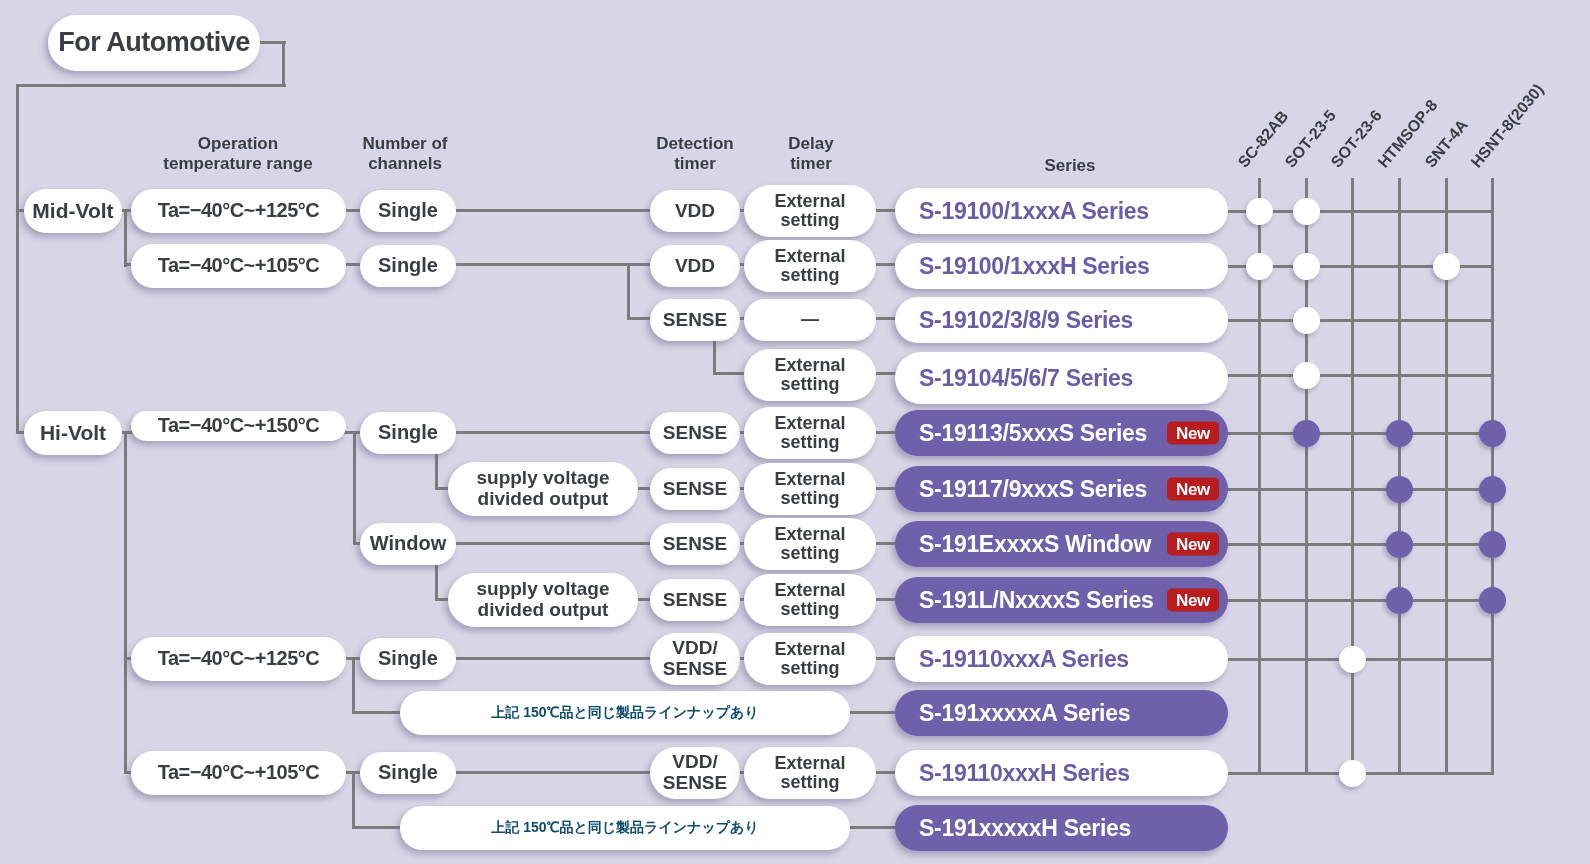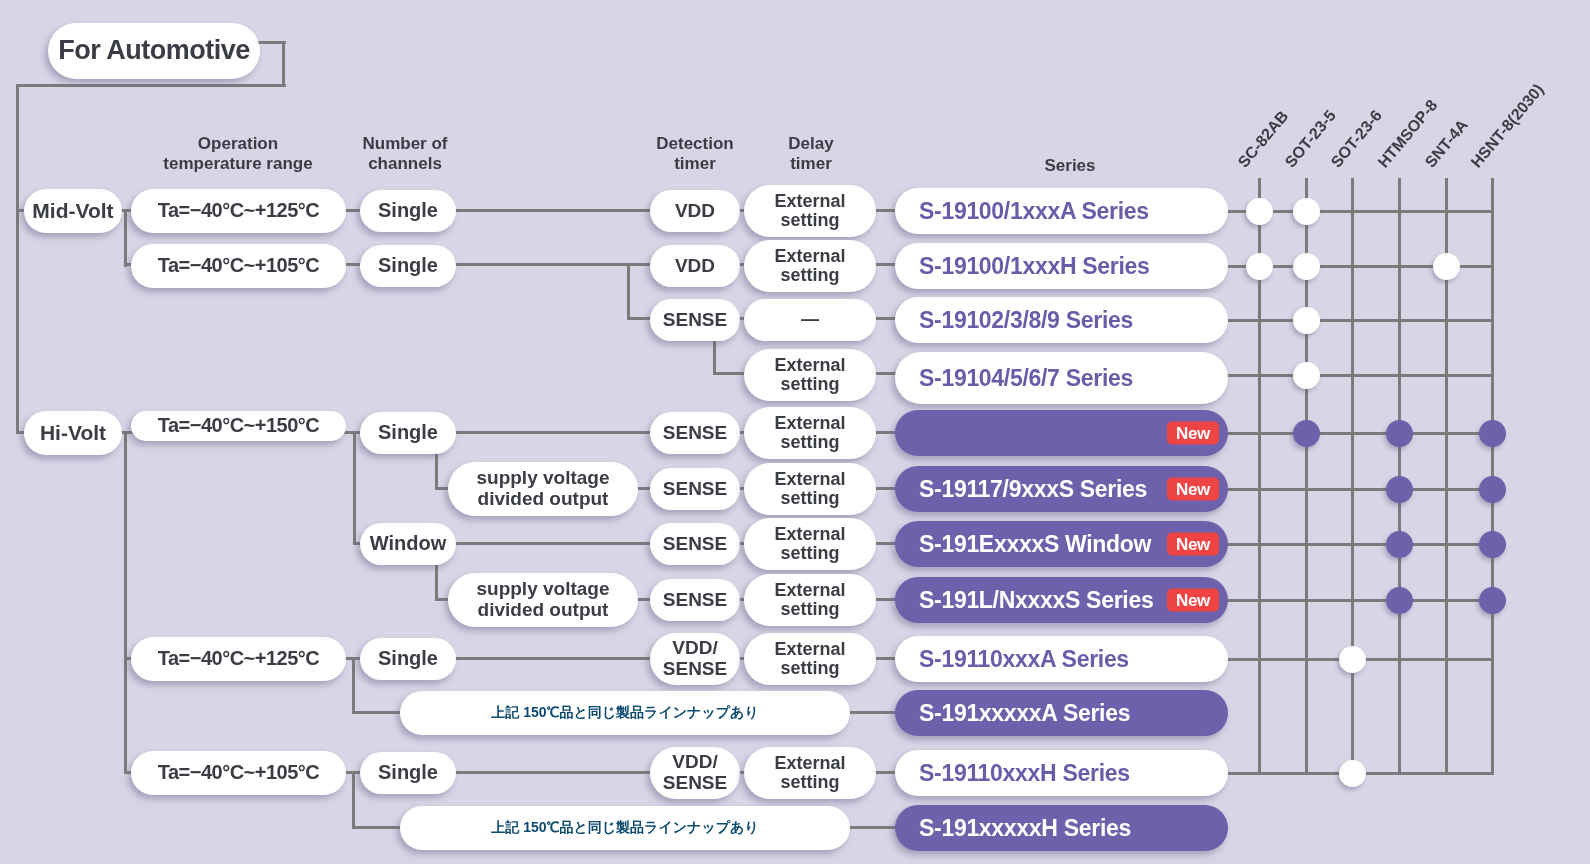--- a/index.html
+++ b/index.html
@@ -24,39 +24,39 @@
   .pill.detection-pill{font-size:19px;}
   .pill.delay-pill{font-size:18px;}
   .pill.note-pill{font-size:14px;color:#0c4a6e;}
   .pill.series-pill{
     font-size:23px;justify-content:flex-start;text-align:left;
     padding-left:24px;box-sizing:border-box;color:#6a5ca9;letter-spacing:-0.3px;
   }
   .pill.series-pill.hl{color:#ffffff;}
   .new-badge{
     position:absolute;right:9px;top:50%;transform:translateY(-50%);
-    background:#ef4444;color:#fff;font-size:17px;line-height:19px;
+    background:#b91c1c;color:#fff;font-size:17px;line-height:19px;
     padding:2px 9px;border-radius:5px;white-space:nowrap;
   }
   .hdr{position:absolute;text-align:center;font-size:17px;line-height:1.15;white-space:pre-line;z-index:4;}
   .pkg{
     position:absolute;white-space:nowrap;font-size:16px;height:20px;line-height:20px;
     transform-origin:0 100%;transform:rotate(-50deg);z-index:4;
   }
   .dot{position:absolute;width:27px;height:27px;border-radius:50%;z-index:2;
        box-shadow:-2px 3px 4px rgba(100,95,130,0.4);}
   .dot.white{background:#ffffff;}
   .dot.purple{background:#6e60aa;}
 </style>
 </head>
 <body>
 
 <div id="stage">
 
-  <div class="pill title-pill" style="left:48px;top:15px;width:212px;height:56px;margin-top:8px;">For Automotive</div>
+  <div class="pill title-pill" style="left:48px;top:15px;width:212px;height:56px;">For Automotive</div>
 
   <div class="hdr" style="left:325px;top:134px;width:160px;">Number of
 channels</div>
   <div class="hdr" style="left:118px;top:134px;width:240px;">Operation
 temperature range</div>
   <div class="hdr" style="left:640px;top:134px;width:110px;">Detection
 timer</div>
   <div class="hdr" style="left:756px;top:134px;width:110px;">Delay
 timer</div>
   <div class="hdr" style="left:1010px;top:156px;width:120px;">Series</div>
@@ -186,21 +186,21 @@
       <div class="pill delay-pill" style="left: 744px; top: 299px; width: 132px; height: 42px;">—</div>
       <div class="pill series-pill" style="left: 895px; top: 297px; width: 333px; height: 46px;"><span>S-19102/3/8/9 Series</span></div>
       <div class="pill delay-pill" style="left: 744px; top: 349px; width: 132px; height: 52px;">External
 setting</div>
       <div class="pill series-pill" style="left: 895px; top: 352px; width: 333px; height: 52px;"><span>S-19104/5/6/7 Series</span></div>
       <div class="pill temp-pill" style="left: 131px; top: 411px; width: 215px; height: 30px;">Ta=−40°C~+150°C</div>
       <div class="pill channels-pill" style="left: 360px; top: 412px; width: 96px; height: 42px;">Single</div>
       <div class="pill detection-pill" style="left: 650px; top: 412px; width: 90px; height: 42px;">SENSE</div>
       <div class="pill delay-pill" style="left: 744px; top: 407px; width: 132px; height: 52px;">External
 setting</div>
-      <div class="pill series-pill hl" style="left: 895px; top: 410px; width: 333px; height: 46px;"><span class="new-badge">New</span></div>
+      <div class="pill series-pill hl" style="left: 895px; top: 410px; width: 333px; height: 46px;"><span>S-19113/5xxxS Series</span><span class="new-badge">New</span></div>
       <div class="pill supply-pill" style="left: 448px; top: 462px; width: 190px; height: 54px;">supply voltage
 divided output</div>
       <div class="pill detection-pill" style="left: 650px; top: 468px; width: 90px; height: 42px;">SENSE</div>
       <div class="pill delay-pill" style="left: 744px; top: 463px; width: 132px; height: 52px;">External
 setting</div>
       <div class="pill series-pill hl" style="left: 895px; top: 466px; width: 333px; height: 46px;"><span>S-19117/9xxxS Series</span><span class="new-badge">New</span></div>
       <div class="pill channels-pill" style="left: 360px; top: 523px; width: 96px; height: 42px;">Window</div>
       <div class="pill detection-pill" style="left: 650px; top: 523px; width: 90px; height: 42px;">SENSE</div>
       <div class="pill delay-pill" style="left: 744px; top: 518px; width: 132px; height: 52px;">External
 setting</div>

